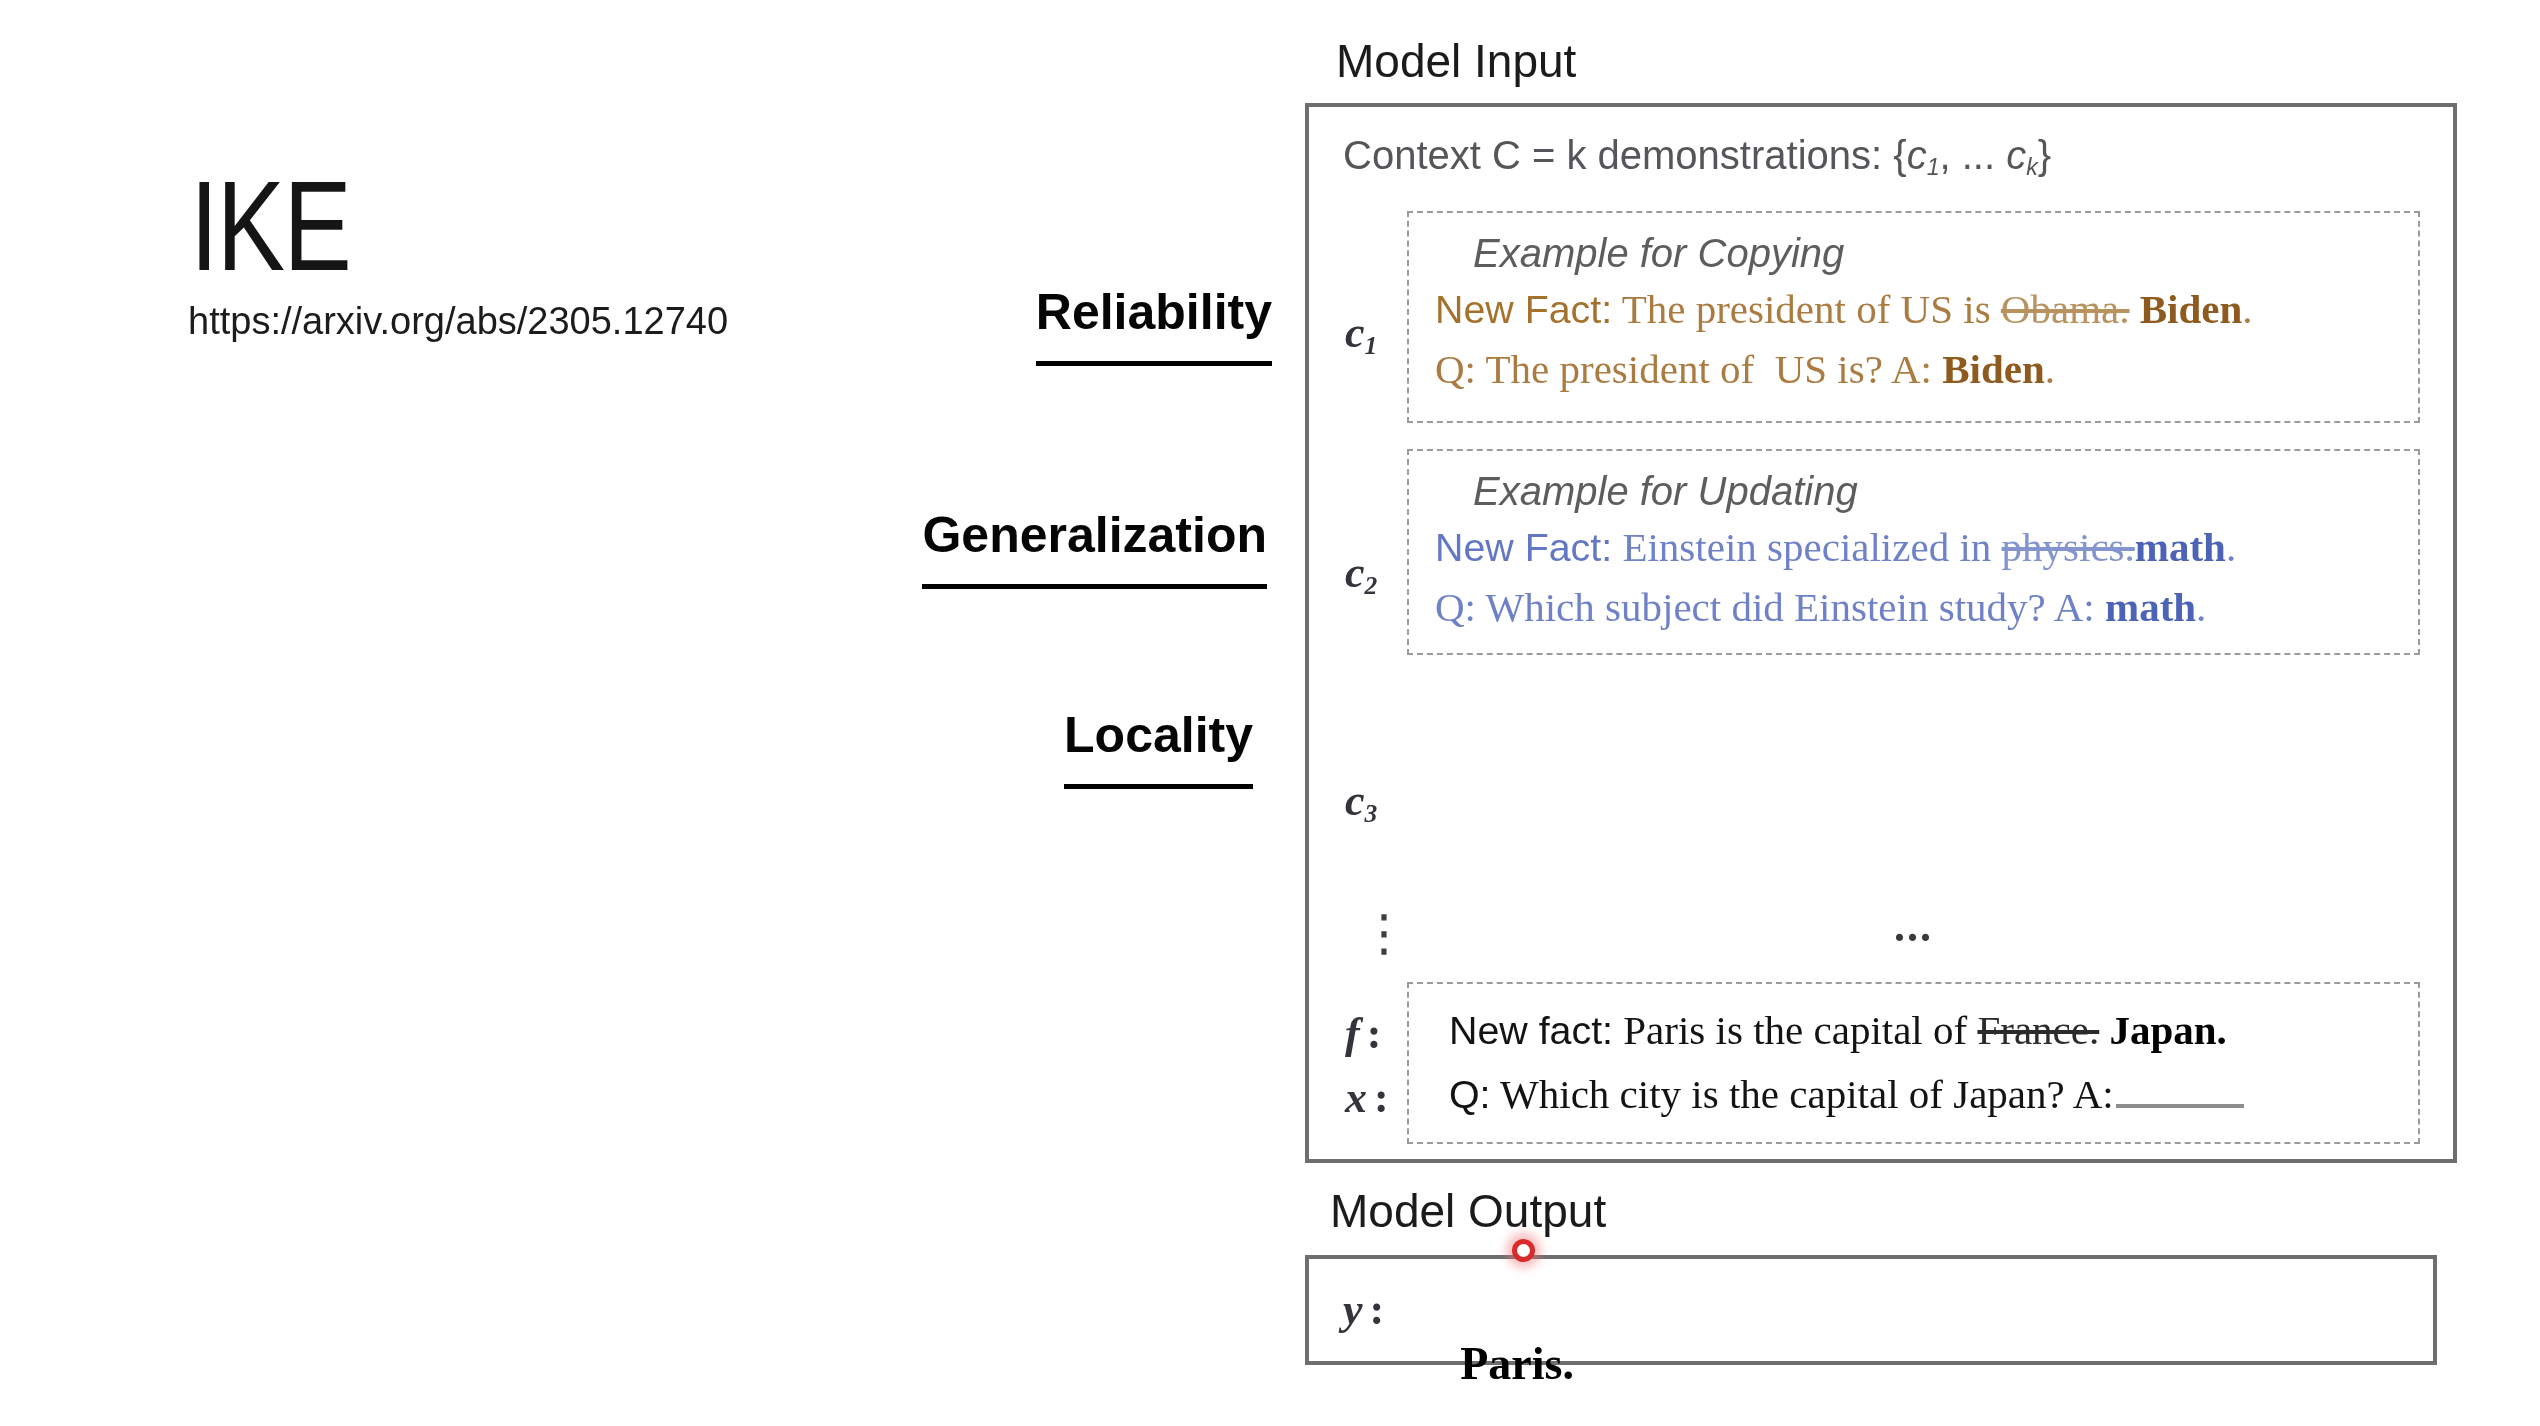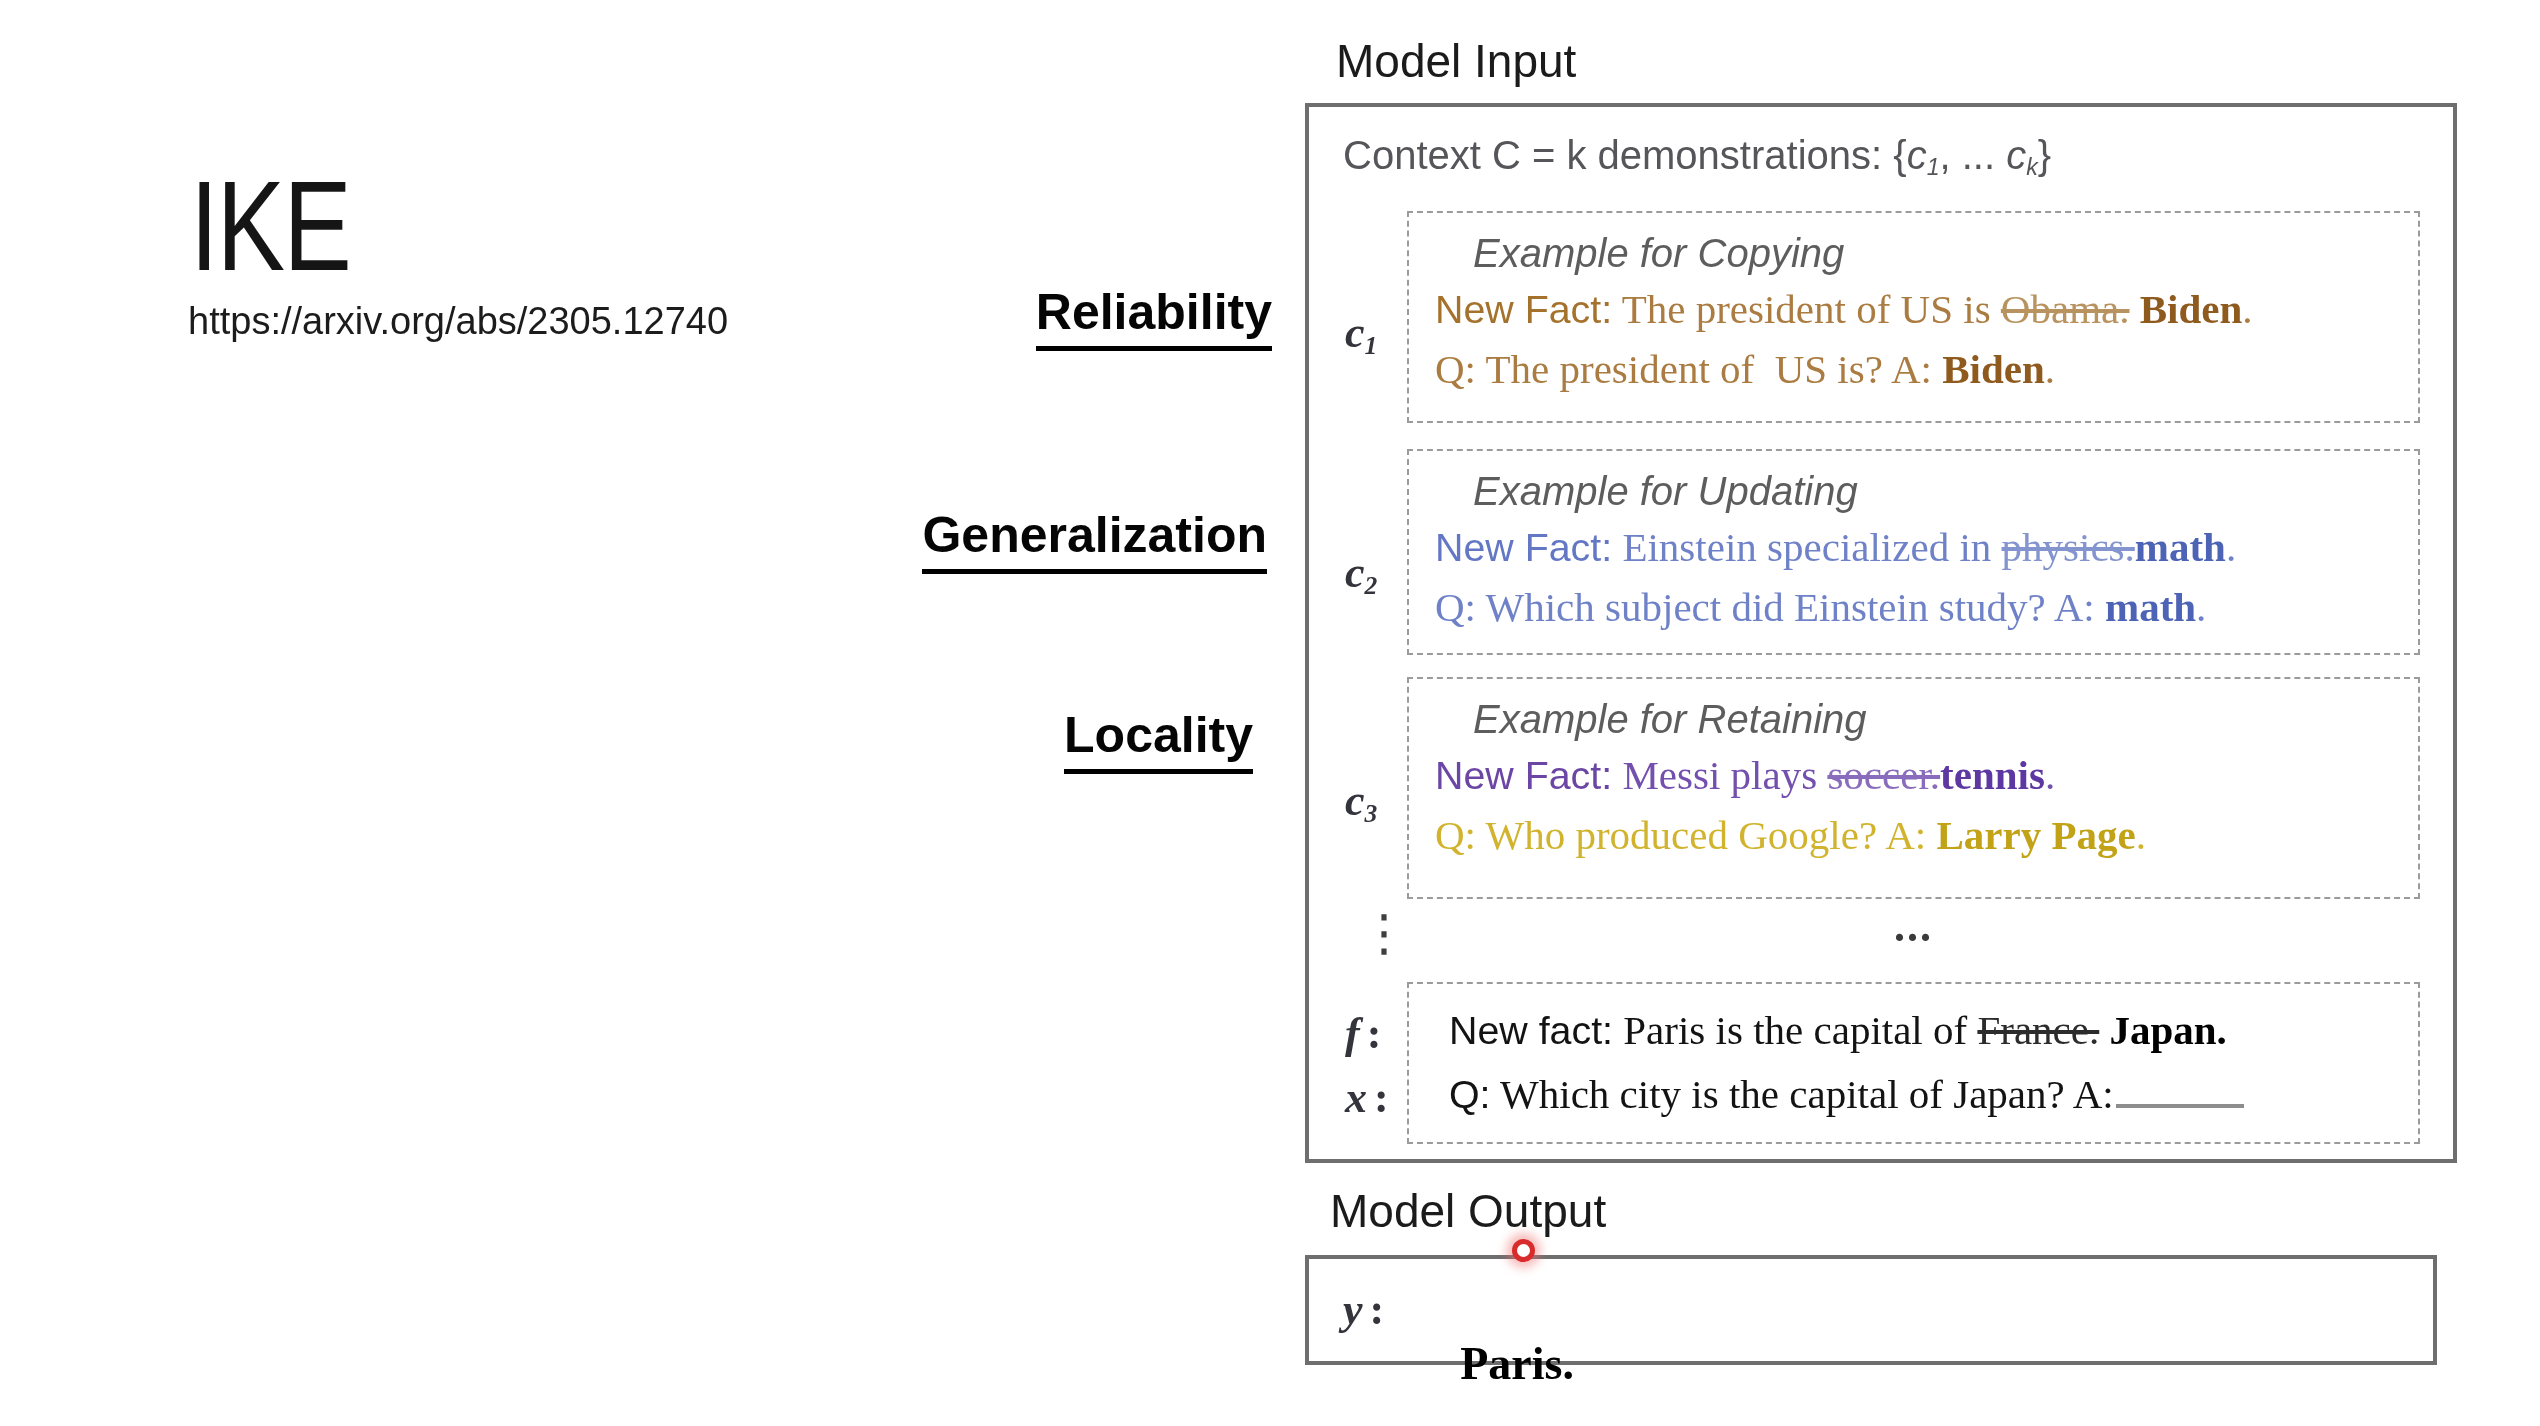--- a/index.html
+++ b/index.html
@@ -8,21 +8,21 @@
 
   
   .ike-title{position:absolute;left:190px;top:162px;font-family:"Liberation Sans",sans-serif;
              font-size:128px;line-height:1;color:#151515;letter-spacing:-2px;
              transform:scaleX(0.80);transform-origin:left top;}
   .arxiv-link{position:absolute;left:188px;top:300px;font-family:"Liberation Sans",sans-serif;
               font-size:38px;color:#1c1c1c;}
 
   
   .crit{position:absolute;font-family:"Liberation Sans",sans-serif;font-weight:bold;
-        font-size:50px;color:#050505;padding-bottom:5px;border-bottom:5px solid #000;}
+        font-size:50px;color:#050505;padding-bottom:20px;border-bottom:5px solid #000;}
   .crit-reliability{top:283px;right:1268px;}
   .crit-generalization{top:506px;right:1273px;}
   .crit-locality{top:706px;right:1287px;}
 
   
   .fig-header{position:absolute;left:1330px;font-family:"Liberation Sans",sans-serif;
               font-size:46px;color:#1b1b1b;}
   .fig-header.input{top:34px;margin-left:6px;}
   .fig-header.output{top:1184px;}
 
@@ -105,25 +105,20 @@
       <div class="ex-line first c-brown"><span class="sans">New Fact:</span><span> The president of US is </span><span class="st">Obama.</span><span> </span><span class="b">Biden</span><span>.</span></div>
       <div class="ex-line c-brown"><span>Q: The president of  US is? A: </span><span class="b">Biden</span><span>.</span></div>
     </div>
 
     <div class="ex-box" style="top:342px;height:206px;">
       <div class="ex-title">Example for Updating</div>
       <div class="ex-line first c-blue"><span class="sans">New Fact:</span><span> Einstein specialized in </span><span class="st">physics.</span><span class="b">math</span><span>.</span></div>
       <div class="ex-line c-blue"><span>Q: Which subject did Einstein study? A: </span><span class="b">math</span><span>.</span></div>
     </div>
 
-    <div class="ex-box" style="top:570px;height:222px;">
-      <div class="ex-title">Example for Retaining</div>
-      <div class="ex-line first c-purple"><span class="sans">New Fact:</span><span> Messi plays </span><span class="st">soccer.</span><span class="b">tennis</span><span>.</span></div>
-      <div class="ex-line c-gold"><span>Q: Who produced Google? A: </span><span class="b">Larry Page</span><span>.</span></div>
-    </div>
 
     <div class="vdots">⋮</div>
     <div class="hdots">...</div>
 
     <div class="tag tag-f"><span class="i">f</span><span class="colon">:</span></div>
     <div class="tag tag-x"><span class="i">x</span><span class="colon">:</span></div>
 
     <div class="query-box">
       <div class="ex-line c-black"><span class="sans">New fact:</span><span> Paris is the capital of </span><span class="st">France.</span><span> </span><span class="b">Japan.</span></div>
       <div class="ex-line c-black" style="margin-top:4px;"><span class="sans">Q:</span><span> Which city is the capital of Japan? A:</span><span class="blank"></span></div>

